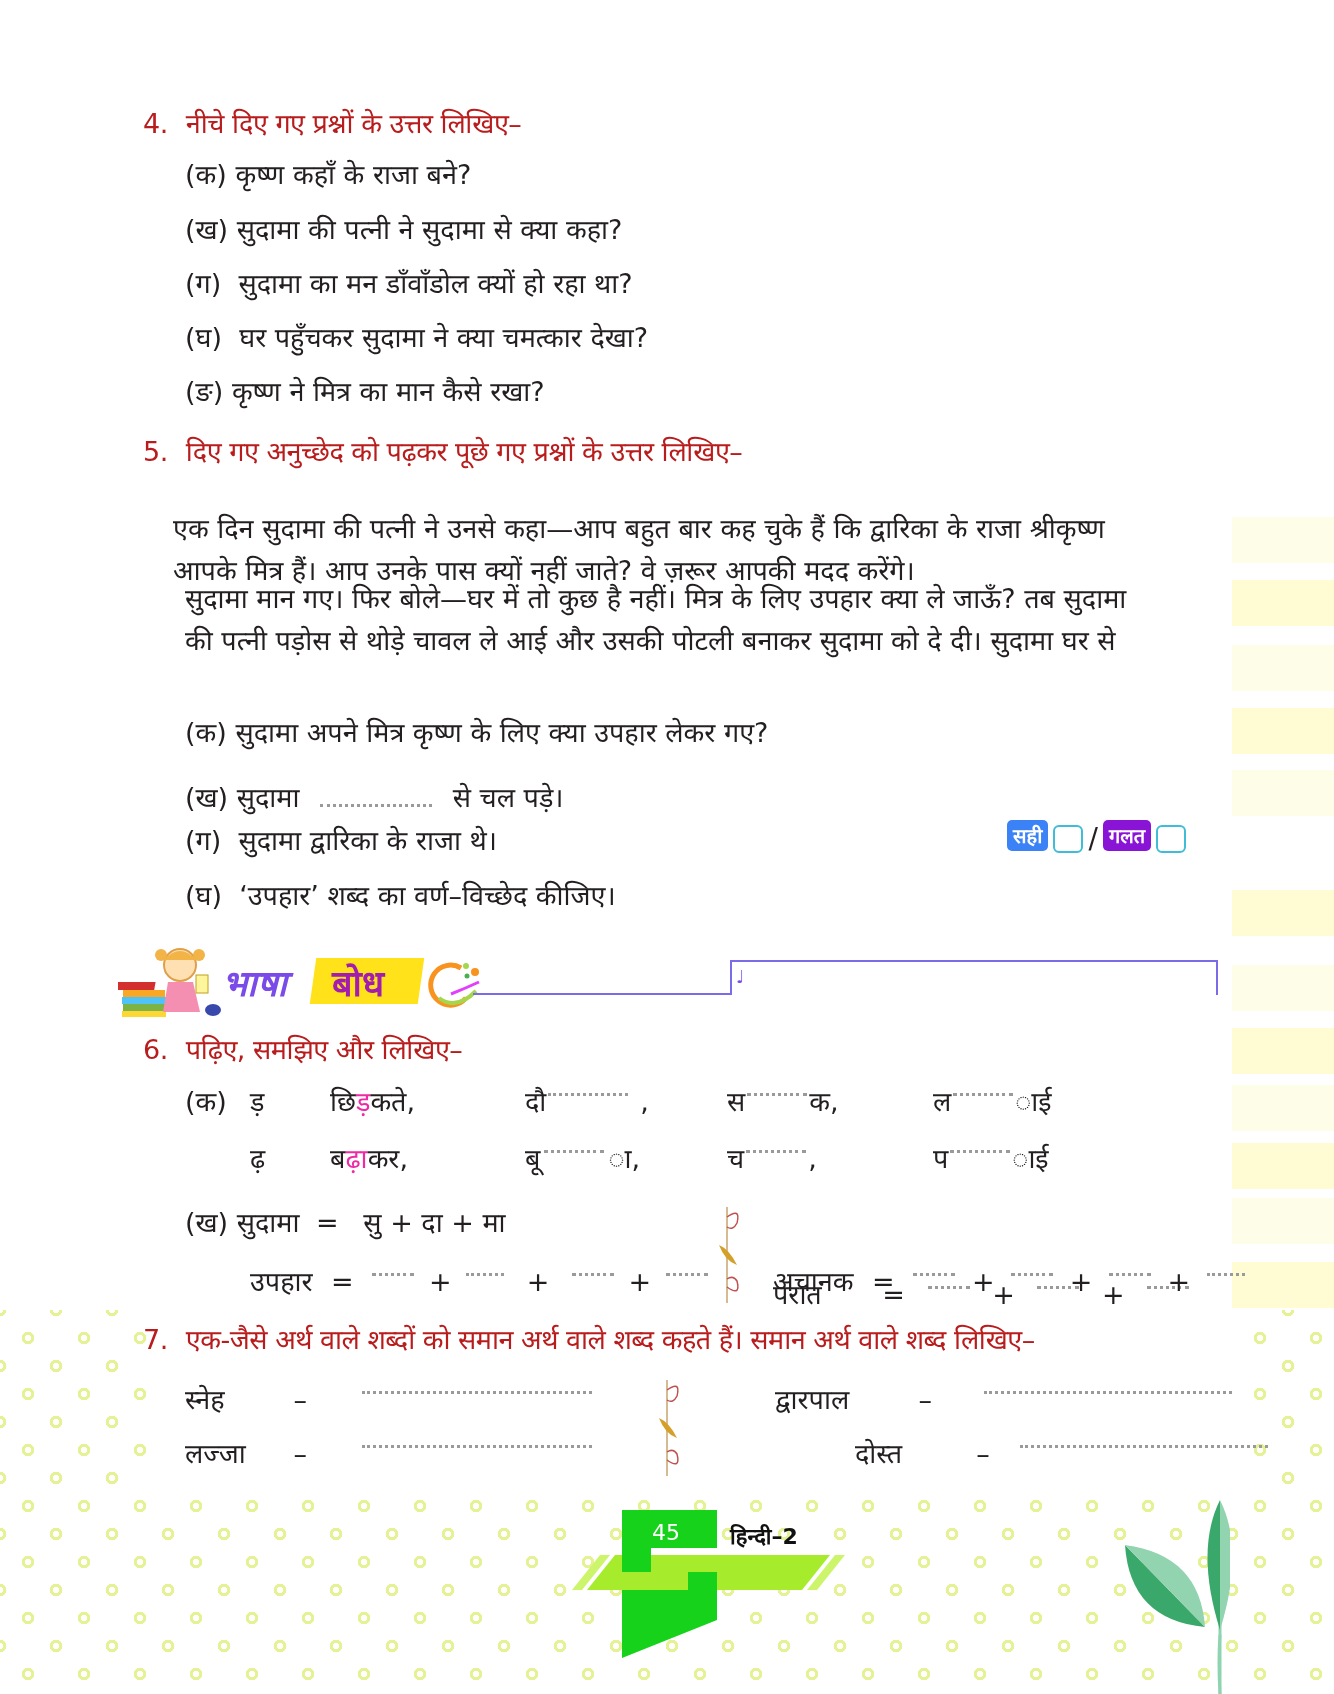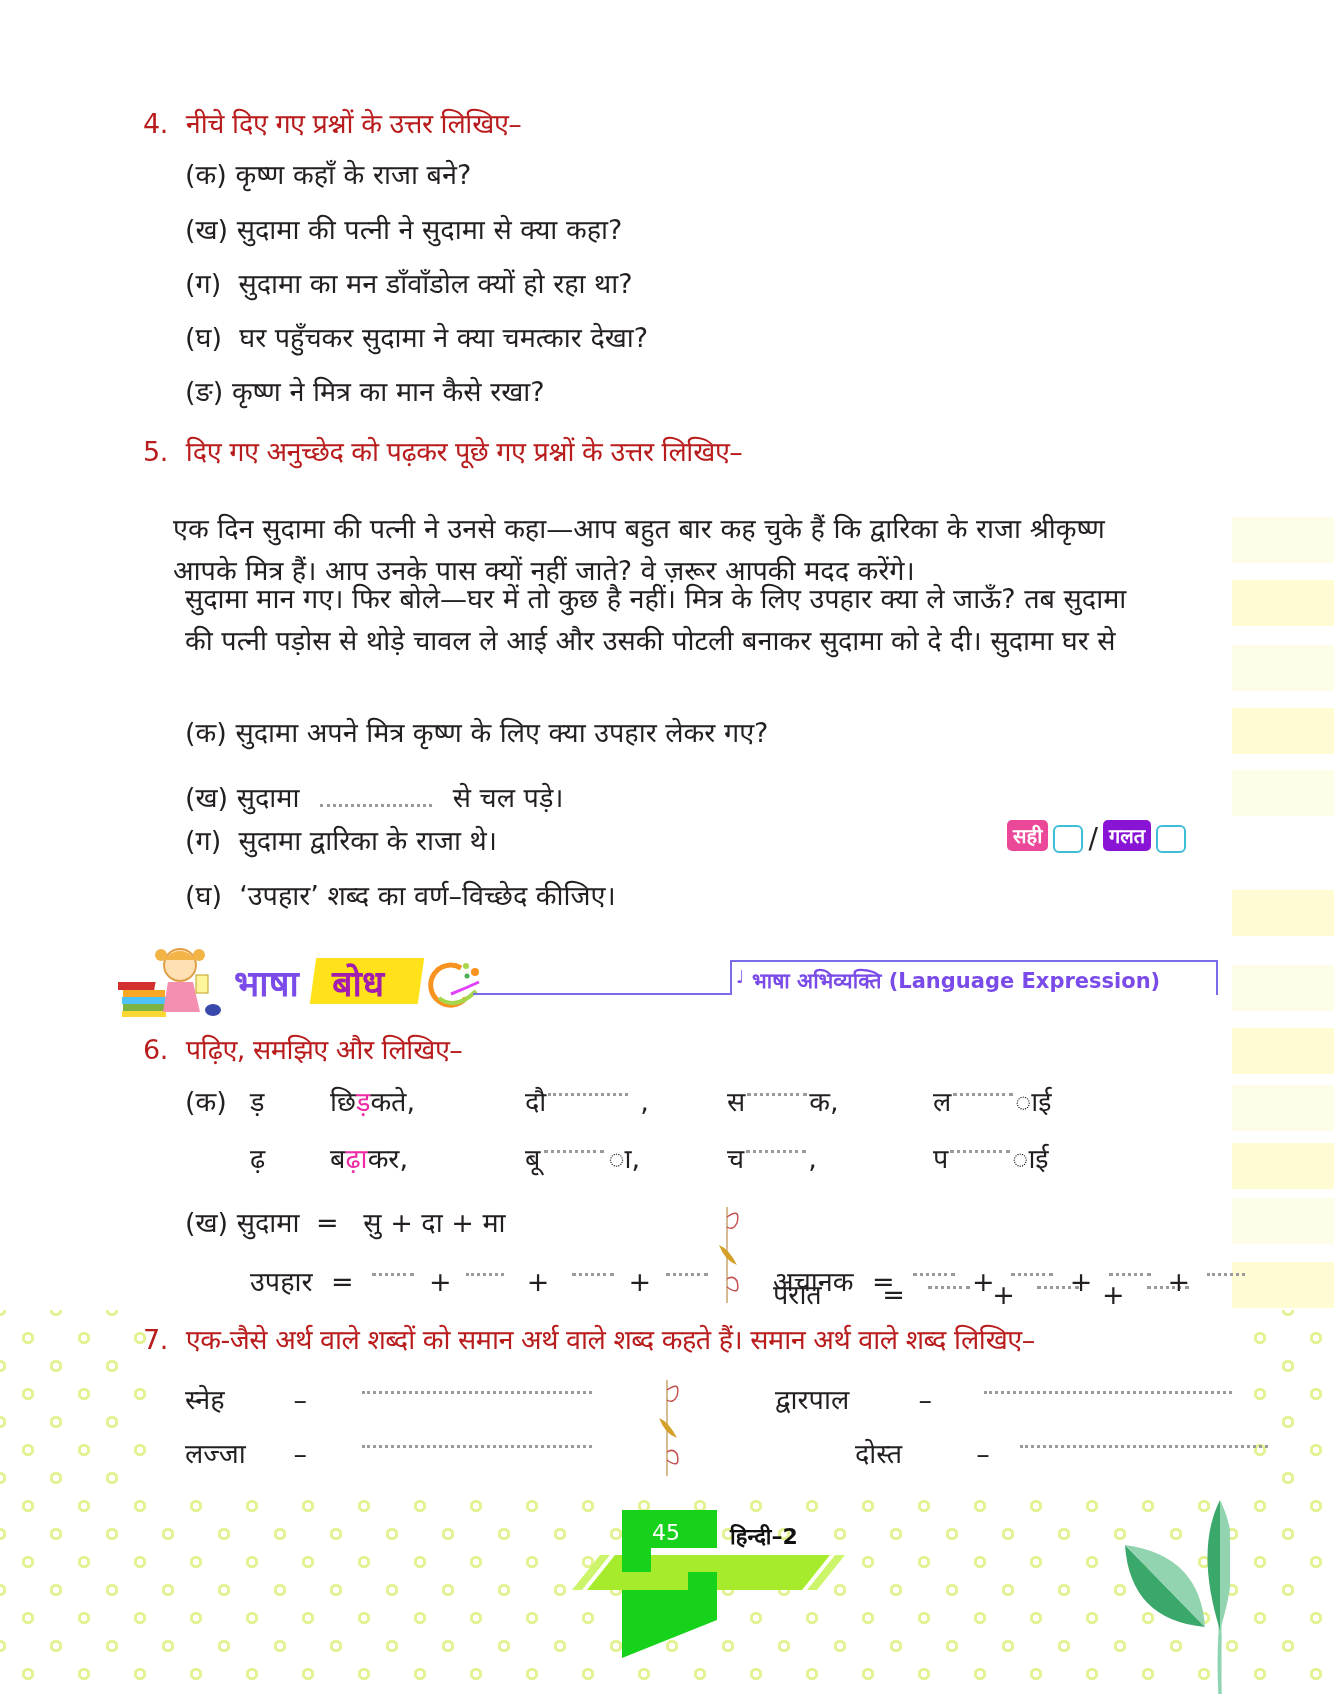--- a/index.html
+++ b/index.html
@@ -69,21 +69,21 @@
   <div>की पत्नी पड़ोस से थोड़े चावल ले आई और उसकी पोटली बनाकर सुदामा को दे दी। सुदामा घर से</div>
 </div>
 <div class="abs txt" style="left:185px;top:713px;"><span>(क)</span> <span>सुदामा अपने मित्र कृष्ण के लिए क्या उपहार लेकर गए?</span></div>
 <div class="abs txt" style="left:185px;top:778px;">
   <span>(ख)</span> <span>सुदामा</span>
   <span class="dots" style="width:112px;margin:0 12px;"></span>
   <span>से चल पड़े।</span>
 </div>
 <div class="abs txt" style="left:185px;top:821px;"><span>(ग)</span>&nbsp; <span>सुदामा द्वारिका के राजा थे।</span></div>
 <div class="abs" style="left:1007px;top:820px;white-space:nowrap;">
-  <span class="badge" style="background:#ec4899;">सही</span>
+  <span class="badge" style="background:#3b82f6;">सही</span>
   <span class="chk"></span>
   <span style="font-size:28px;vertical-align:middle;">/</span>
   <span class="badge" style="background:#8a14d6;">गलत</span>
   <span class="chk"></span>
 </div>
 <div class="abs txt" style="left:185px;top:876px;"><span>(घ)</span>&nbsp; <span>‘उपहार’ शब्द का वर्ण–विच्छेद कीजिए।</span></div>
 
 <div class="abs" style="left:118px;top:940px;width:1100px;height:80px;">
 
   <div class="abs" style="left:0;top:0;width:110px;height:80px;">
@@ -95,37 +95,36 @@
       <rect x="4" y="71" width="44" height="6" fill="#fdd835"></rect>
       <circle cx="62" cy="25" r="16" fill="#ffe0b2" stroke="#e0a04a" stroke-width="2"></circle>
       <path d="M46 20 Q62 2 78 20" fill="#f2b347"></path>
       <circle cx="43" cy="15" r="6" fill="#f2b347"></circle>
       <circle cx="81" cy="15" r="6" fill="#f2b347"></circle>
       <path d="M50 42 L75 42 L82 72 L45 72 Z" fill="#f48fb1"></path>
       <rect x="78" y="35" width="12" height="18" fill="#fff59d" stroke="#c0a020"></rect>
       <ellipse cx="95" cy="70" rx="8" ry="6" fill="#3949ab"></ellipse>
     </svg>
   </div>
-  <div class="abs" style="left:116px;top:18px;font-size:36px;font-weight:bold;color:#7a4be8;">भाषा</div>
+  <div class="abs" style="left:104px;top:18px;font-size:36px;font-weight:bold;color:#7a4be8;font-style:italic;">भाषा</div>
   <div class="abs" style="left:195px;top:18px;width:108px;height:46px;background:#ffe21a;transform:skewX(-8deg);"></div>
   <div class="abs" style="left:214px;top:18px;font-size:36px;font-weight:bold;color:#a21caf;">बोध</div>
   <div class="abs" style="left:303px;top:16px;">
     <svg width="60" height="60" viewBox="0 0 60 60">
       <path d="M40 12 A20 20 0 1 0 45 42" fill="none" stroke="#f7931e" stroke-width="5"></path>
       <path d="M18 42 Q35 55 55 35" fill="none" stroke="#a5d64b" stroke-width="4"></path>
       <path d="M30 38 Q45 32 58 26" fill="none" stroke="#e040fb" stroke-width="3"></path>
       <circle cx="45" cy="10" r="3" fill="#a5d64b"></circle>
       <circle cx="54" cy="16" r="4" fill="#f7931e"></circle>
       <circle cx="46" cy="20" r="2.5" fill="#4caf50"></circle>
     </svg>
   </div>
   <div class="abs" style="left:355px;top:53px;width:745px;height:2px;background:#7a6be8;"></div>
   <div class="abs" style="left:612px;top:20px;width:488px;height:35px;border:2px solid #7a6be8;border-bottom:none;background:#fff;font-size:21px;font-weight:bold;color:#7a4be8;padding:4px 0 0 20px;white-space:nowrap;">
     <span style="position:absolute;left:4px;top:4px;font-size:18px;">♩</span>
-    <span>भाषा अभिव्यक्ति (Language Expression)</span>
   </div>
 </div>
 
 <div class="abs q-head cyan" style="left:143px;top:1030px;">
   <span>6.</span>
   <span style="margin-left:10px;">पढ़िए, समझिए और लिखिए–</span>
 </div>
 <div class="abs txt" style="left:185px;top:1082px;">(क)</div>
 
 <div class="abs txt" style="left:250px;top:1082px;">ड़</div>

